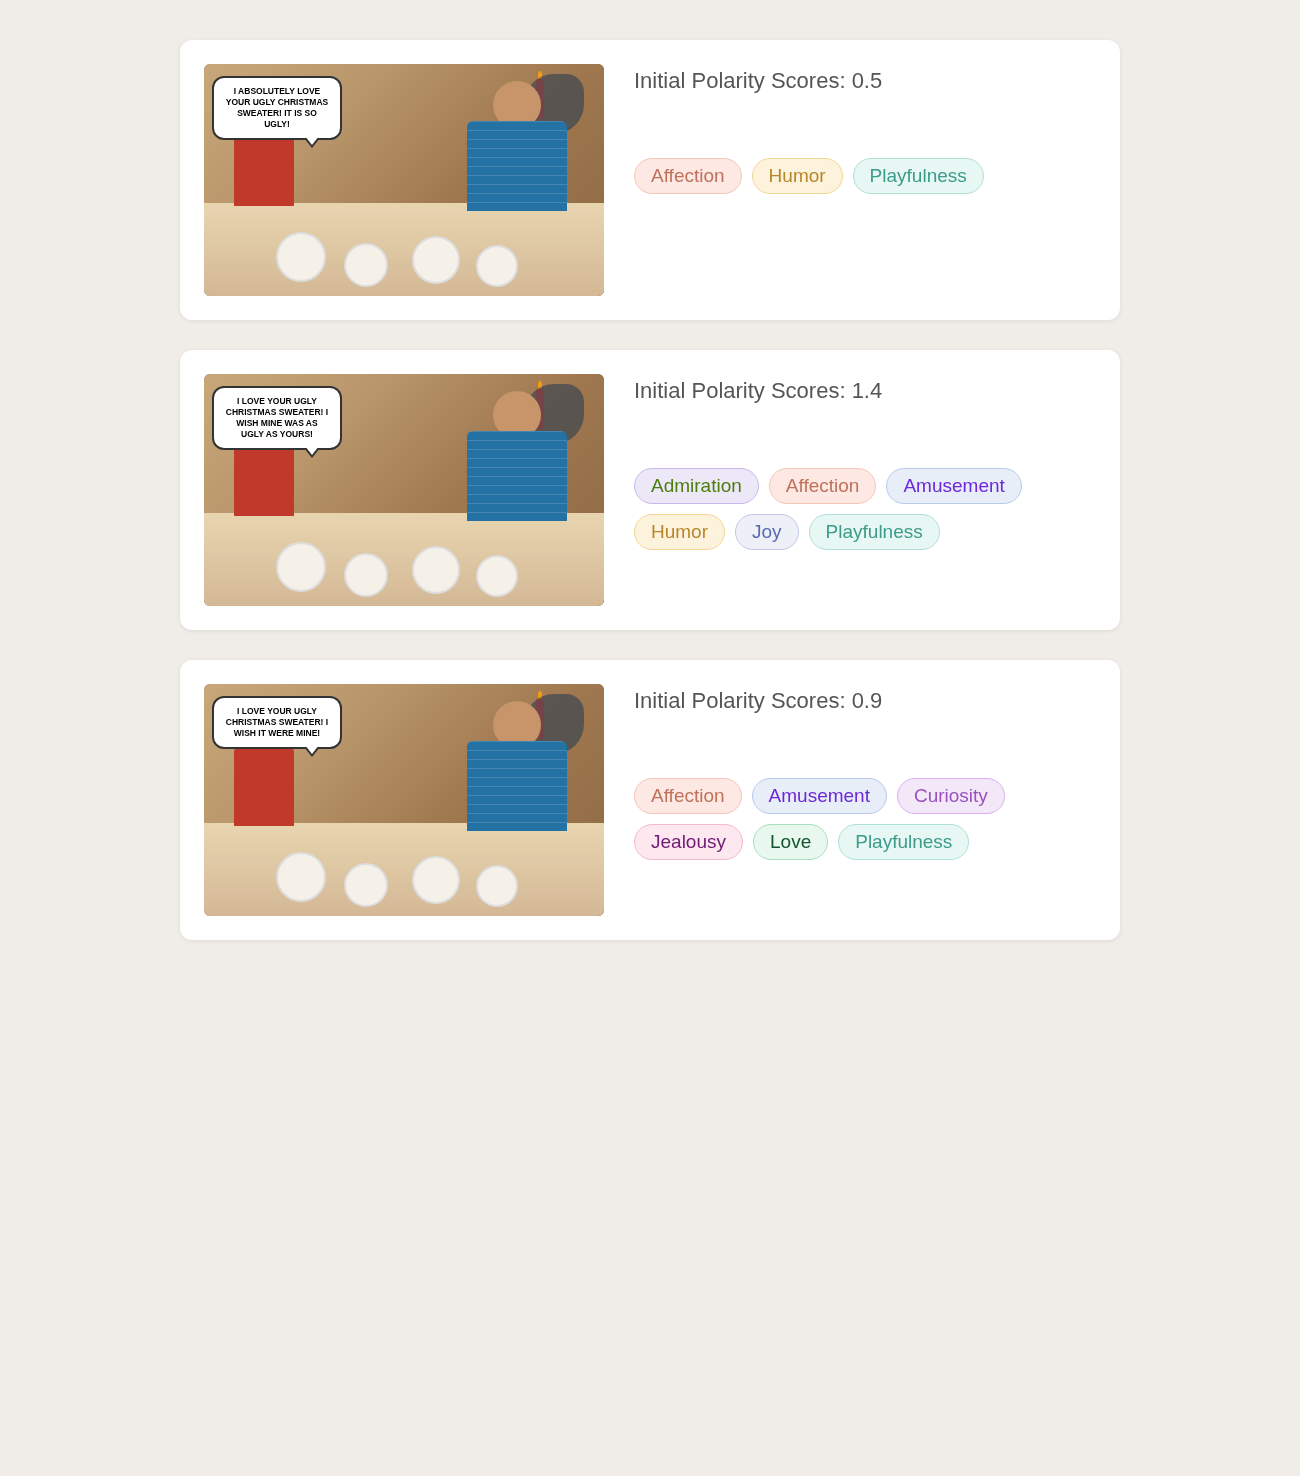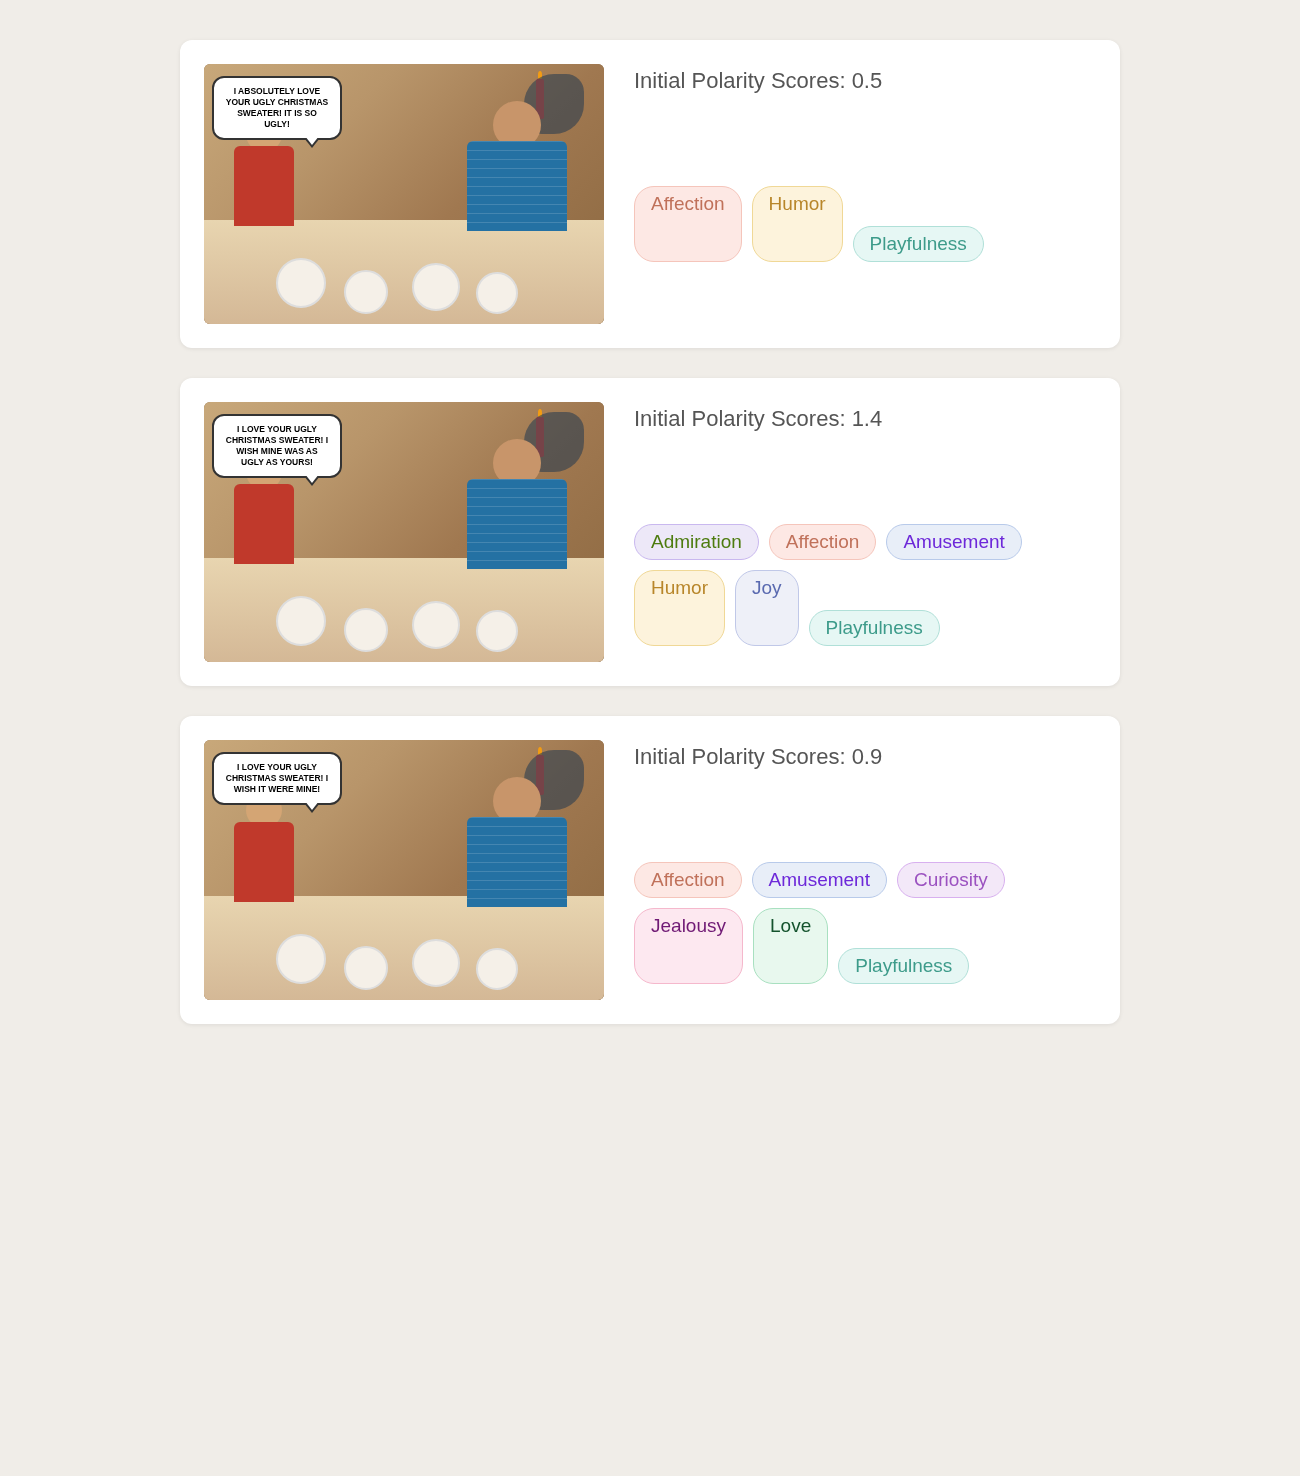--- a/index.html
+++ b/index.html
@@ -26,21 +26,21 @@
       display: flex;
       flex-direction: row;
       gap: 30px;
       align-items: flex-start;
       box-shadow: 0 1px 4px rgba(0,0,0,0.08);
     }
 
     .card-image {
       flex-shrink: 0;
       width: 400px;
-      height: 260px;
+      height: 232px;
       background-color: #8b7355;
       border-radius: 6px;
       position: relative;
       overflow: hidden;
     }
 
     
     .scene {
       width: 100%;
       height: 100%;
@@ -201,21 +201,21 @@
       bottom: 5%;
       border-radius: 50%;
       background: #f5f0e8;
       border: 2px solid #ddd;
     }
 
     .card-content {
       flex: 1;
       display: flex;
       flex-direction: column;
-      gap: 32px;
+      gap: 4px;
       padding-top: 4px;
     }
 
     .polarity-score {
       font-size: 22px;
       font-weight: 500;
       color: #555;
       line-height: 1.2;
     }
 
@@ -231,21 +231,21 @@
       display: inline-block;
       padding: 6px 16px;
       border-radius: 20px;
       font-size: 19px;
       font-weight: 400;
       border: 1.5px solid transparent;
     }
 
     .tag-affection    { background: #fde8e4; color: #c0715a; border-color: #f5c5bb; }
     .tag-humor        { background: #fdf3dc; color: #b8862a; border-color: #f0d896; }
-    .tag-playfulness  { background: #e6f7f4; color: #3d9b8a; border-color: #b0e0d8; margin-top: 40px; }
+    .tag-playfulness  { background: #e6f7f4; color: #3d9b8a; border-color: #b0e0d8; }
     .tag-admiration   { background: #ede8f8; color: #4d7c0f; border-color: #c9b8ef; }
     .tag-amusement    { background: #e8eef8; color: #6d28d9; border-color: #b8caea; }
     .tag-joy          { background: #eef0f8; color: #5a6ab0; border-color: #c0c8e8; }
     .tag-curiosity    { background: #f3e8f8; color: #9b52c0; border-color: #d8b0ef; }
     .tag-jealousy     { background: #fde8f0; color: #701a75; border-color: #f5b8cc; }
     .tag-love         { background: #e8f8ee; color: #14532d; border-color: #a8e0c0; }
   </style>
 </head>
 <body>
 

